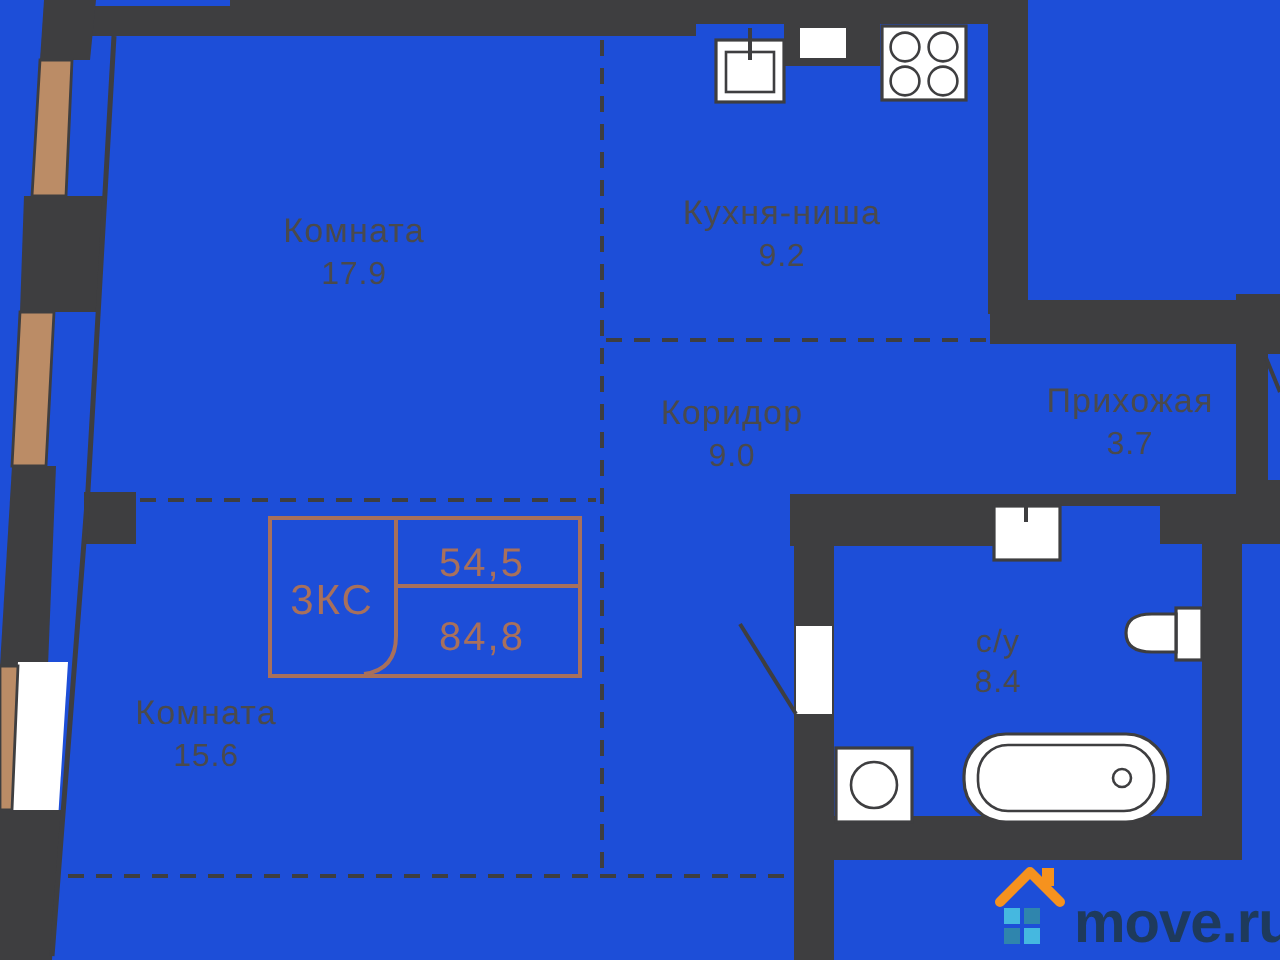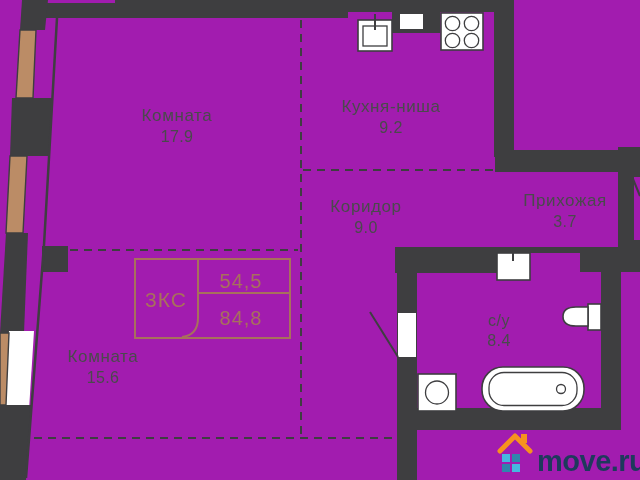--- a/index.html
+++ b/index.html
@@ -1,16 +1,16 @@
 <!DOCTYPE html>
 <html style="--wall: #3e3e40; --window: #bb8c66; --stamp: #a8705c; --label: #4a4a4c; --navy: #1e3a5c; --orange: #f6921e; --blue1: #2f85ad; --blue2: #45b8e0;"><head>
 <meta charset="utf-8">
 <style>
   html,body{margin:0;padding:0;background:#fff;}
-  .canvas{position:relative;width:640px;height:480px;background:#a21caf;overflow:hidden;
+  .canvas{position:relative;width:640px;height:480px;background:#1d4ed8;overflow:hidden;
           font-family:"Liberation Sans","DejaVu Sans",sans-serif;}
   svg{display:block;}
   .wall{fill:var(--wall,#3e3e40);}
   .win{fill:var(--window,#bb8c66);stroke:var(--wall,#3e3e40);stroke-width:1.4;}
   .innerline{fill:none;stroke:var(--wall,#3e3e40);stroke-width:2.5;}
   .dash{fill:none;stroke:var(--wall,#3e3e40);stroke-width:2;stroke-dasharray:8 6;}
   .fix{fill:#fff;stroke:var(--wall,#3e3e40);stroke-width:1.6;}
   .fixthin{fill:none;stroke:var(--wall,#3e3e40);stroke-width:1.3;}
   .leaf{stroke:var(--wall,#3e3e40);stroke-width:2;fill:none;}
   .roomname{fill:var(--label,#4a4a4c);font-size:17px;letter-spacing:.6px;text-anchor:middle;}

